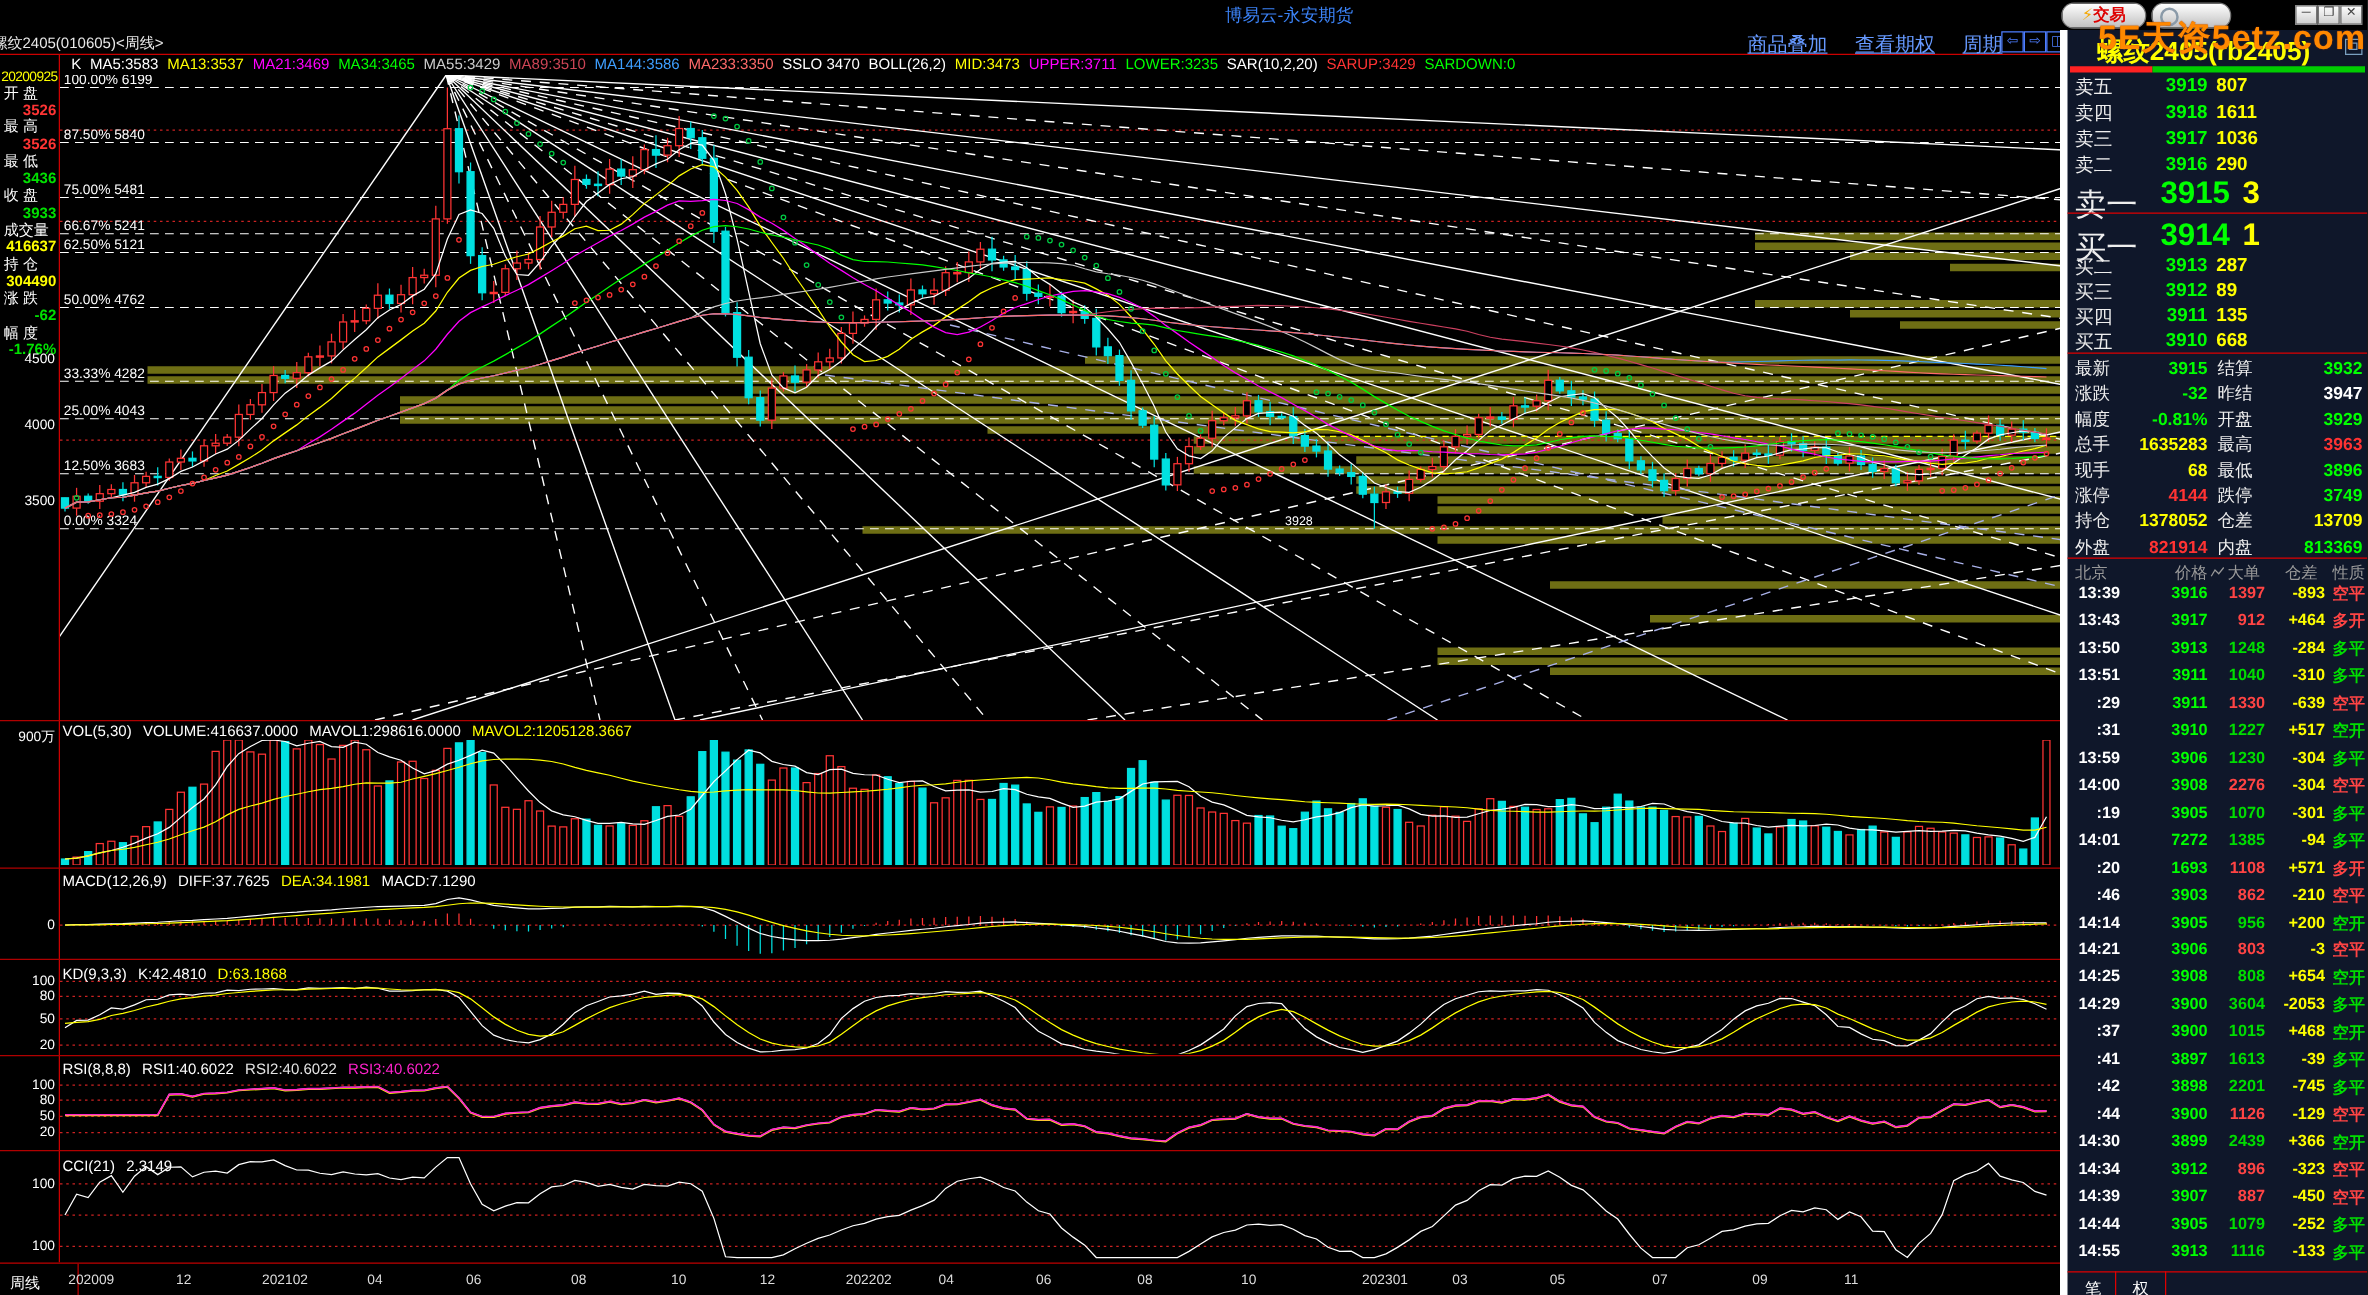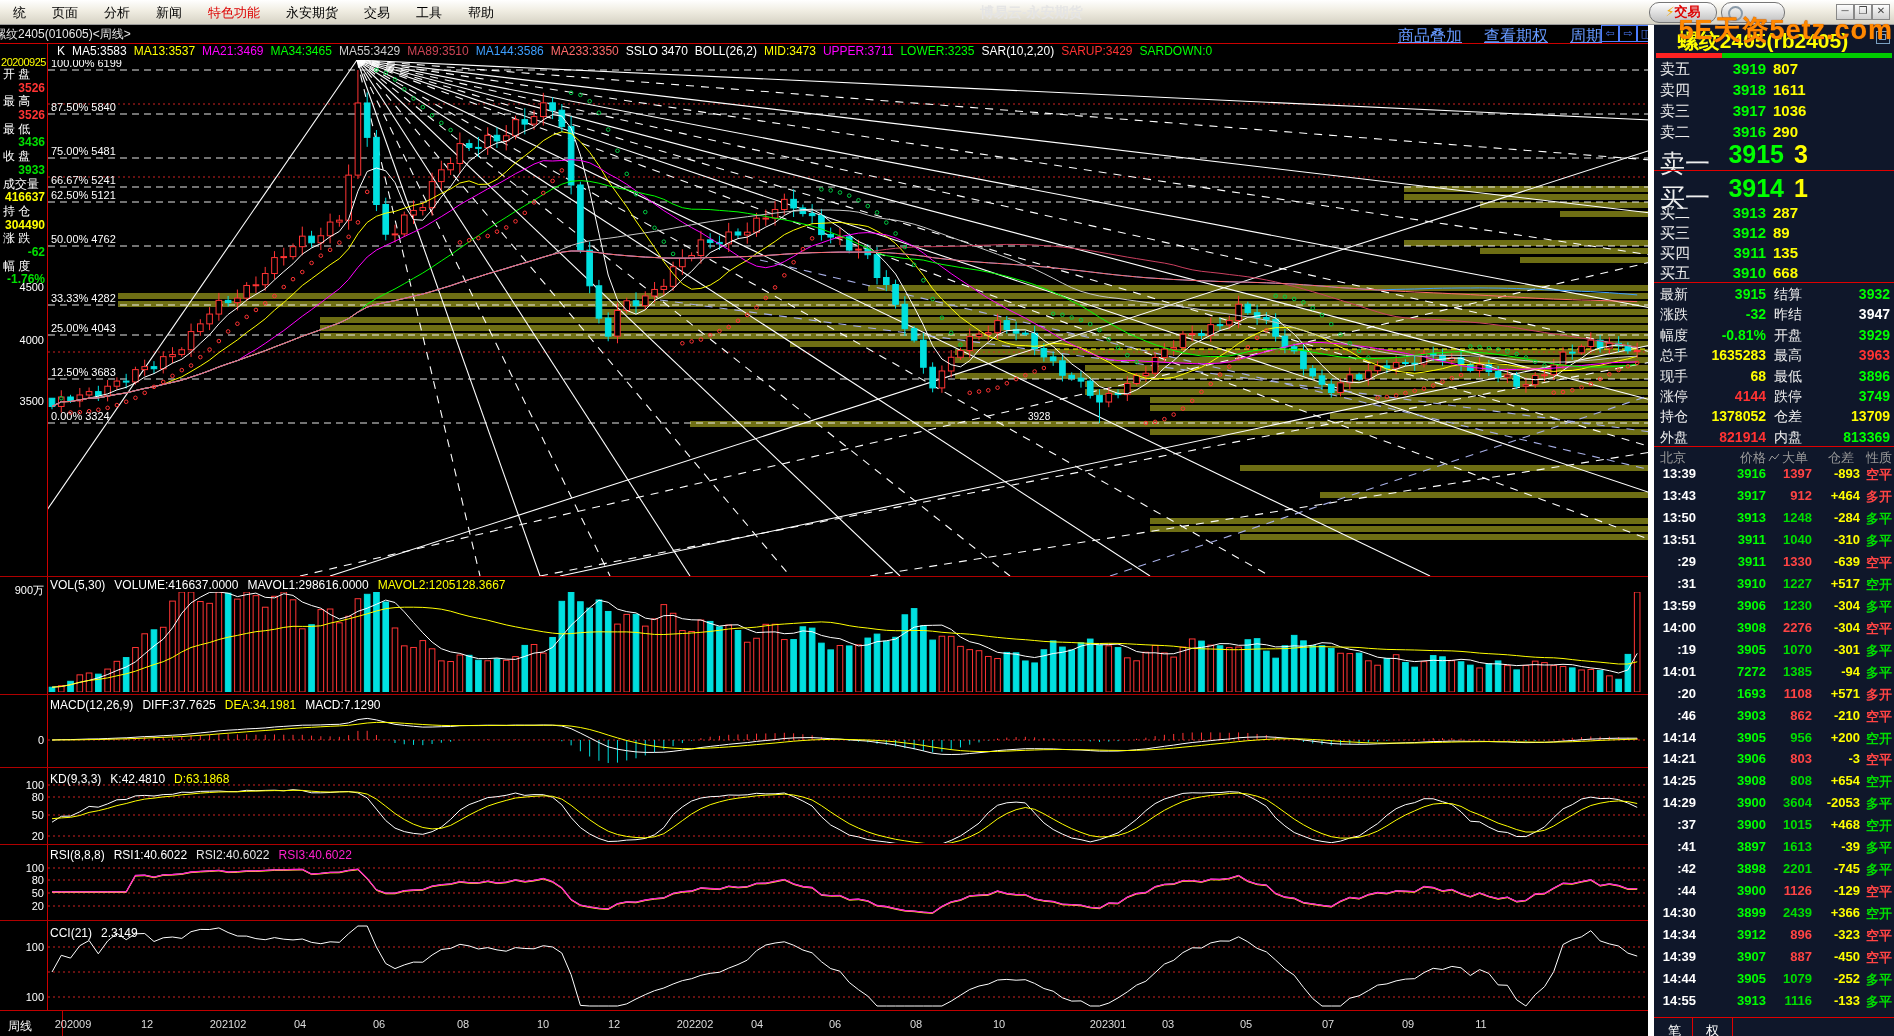--- a/index.html
+++ b/index.html
@@ -2,21 +2,21 @@
 <html><head>
 <meta charset="utf-8">
 <style>
   html,body{margin:0;padding:0;background:#333}
   #app{position:relative;width:1894px;height:1036px;background:#000;overflow:hidden;
        font-family:"Liberation Sans","DejaVu Sans",sans-serif;}
   
   .menubar{position:absolute;top:0;left:0;width:100%;height:24px;
     background:linear-gradient(#ffffff,#f0ede2 45%,#d6d2c4);border-bottom:1px solid #9a9a9a;z-index:30;white-space:nowrap}
   .menu-item{display:inline-block;padding:4px 13px 0 13px;font-size:13px;color:#000;cursor:default}
-  .app-title{position:absolute;left:980px;top:4px;color:#e5e5e5;font-size:14px;font-weight:bold;z-index:31}
+  .app-title{position:absolute;left:980px;top:4px;color:#3b82f6;font-size:14px;font-weight:normal;z-index:31}
   .win-btn{position:absolute;top:4px;width:16px;height:14px;border:1px solid #888;background:linear-gradient(#fdfdfd,#cfcfcf);
     color:#444;font-size:10px;line-height:12px;text-align:center;z-index:32}
   .trade-btn{position:absolute;top:2px;left:1649px;width:66px;height:19px;border:1px solid #777;border-radius:10px;
     background:linear-gradient(#ffffff,#c0c0c0);z-index:33;text-align:center;font-size:13px;font-weight:bold;color:#dd0000;line-height:18px}
   .trade-btn .bolt{color:#f5a800;font-weight:bold}
   .btn2{position:absolute;top:2px;left:1721px;width:62px;height:19px;border:1px solid #777;border-radius:10px;
     background:linear-gradient(#ffffff,#c0c0c0);z-index:33}
   .btn2 .circ{position:absolute;left:6px;top:3px;width:11px;height:11px;border:2px solid #8a9aa8;border-radius:50%}
   .watermark{position:absolute;top:12px;right:1px;font-size:27px;font-weight:bold;color:#ff8800;z-index:40;letter-spacing:1px;
     text-shadow:0 0 1px #a33c00}
@@ -78,21 +78,20 @@
   .tk-head span{color:#999}
   .rp-tabsep{position:absolute;width:1px;height:19px;background:#e00000}
   .rp-tab{position:absolute;top:998px;color:#fff;font-size:13px;cursor:pointer}
   #chart-svg{position:absolute;left:0;top:0;z-index:3}
 </style>
 </head>
 <body>
 
 <div id="app">
 
-  <div class="menubar" id="menubar"><span class="menu-item">统</span><span class="menu-item">页面</span><span class="menu-item">分析</span><span class="menu-item">新闻</span><span class="menu-item" style="color: rgb(221, 0, 0);">特色功能</span><span class="menu-item">永安期货</span><span class="menu-item">交易</span><span class="menu-item">工具</span><span class="menu-item">帮助</span></div>
   <div class="app-title">博易云-永安期货</div>
   <div class="win-btn" style="left:1836px">─</div>
   <div class="win-btn" style="left:1854px">❐</div>
   <div class="win-btn" style="left:1872px">✕</div>
   <div class="trade-btn"><span class="bolt">⚡</span><span>交易</span></div>
   <div class="btn2">
       <span class="circ"></span>
     </div>
   <div class="watermark">5E天资5etz.com</div>
 

